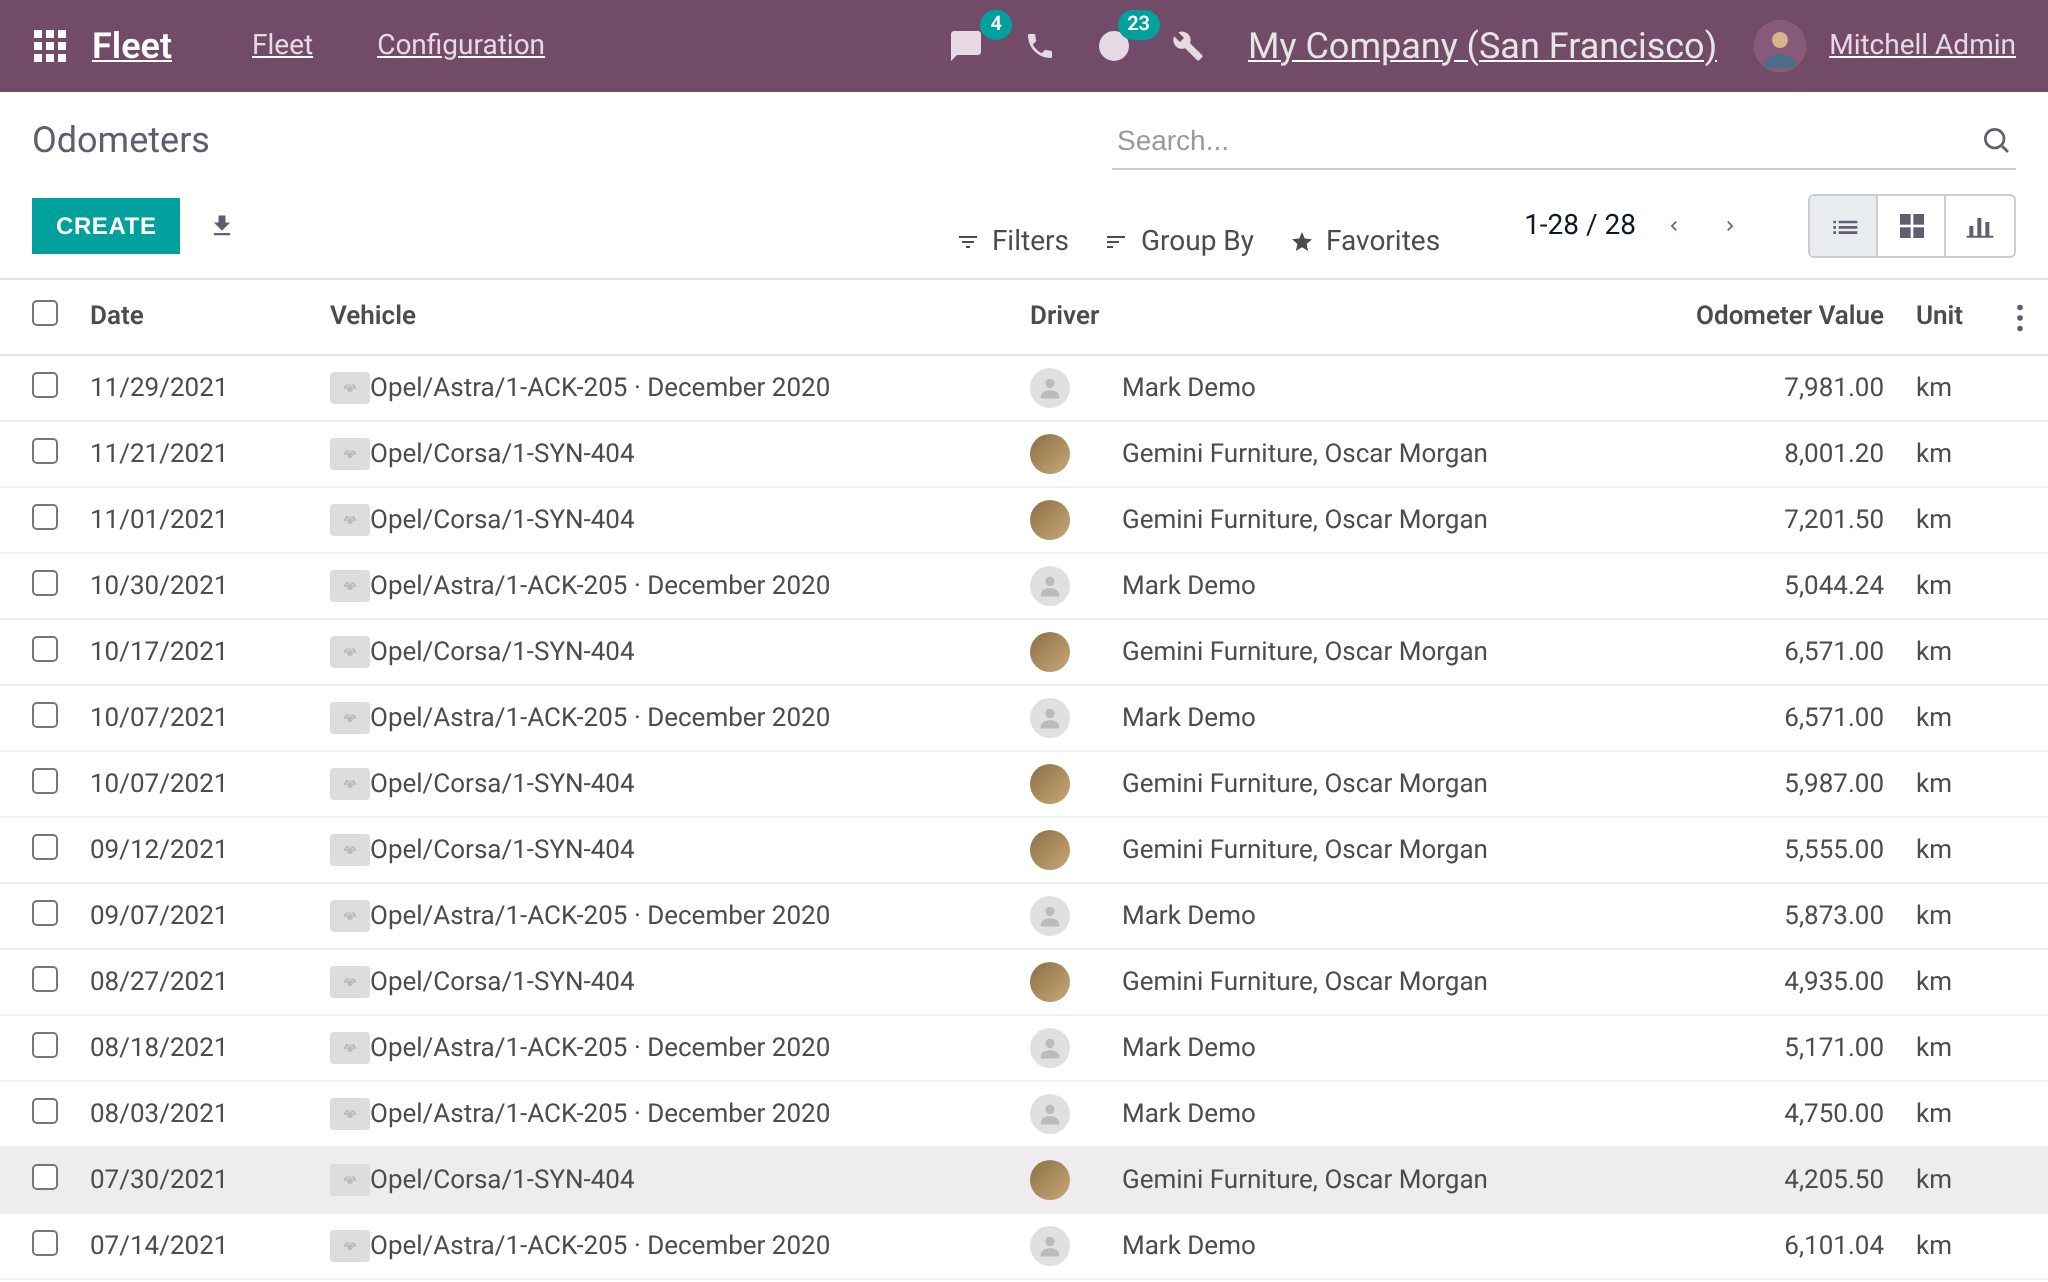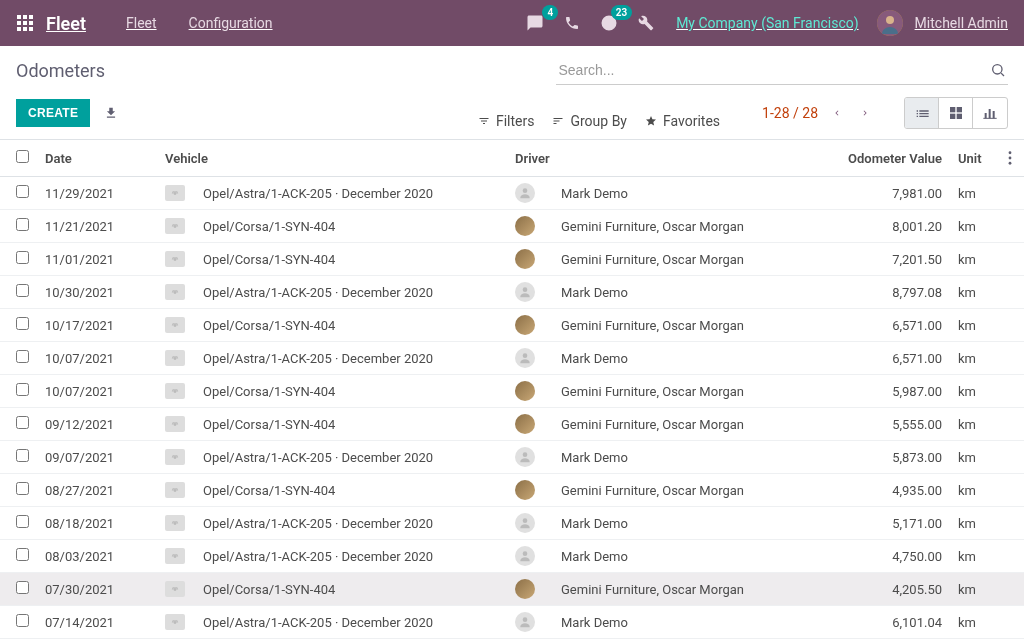--- a/index.html
+++ b/index.html
@@ -7,60 +7,60 @@
 
 .topnav { background: #714b67; color: #fff; height: 46px; display: flex; align-items: center; padding: 0 16px; text-decoration: underline; }
 .topnav .apps-icon { width: 18px; height: 18px; display: inline-flex; align-items: center; justify-content: center; margin-right: 12px; }
 .topnav .brand { font-weight: 600; font-size: 18px; margin-right: 24px; color: #fff; }
 .topnav .menu { display: flex; gap: 0; }
 .topnav .menu-item { padding: 0 16px; color: #e7d9e3; font-size: 14px; cursor: pointer; height: 46px; display: flex; align-items: center; }
 .topnav .spacer { flex: 1; }
 .topnav .right { display: flex; align-items: center; gap: 12px; }
 .topnav .icon-btn { position: relative; color: #e7d9e3; cursor: pointer; padding: 4px; display: inline-flex; align-items: center; }
 .badge { position: absolute; top: -5px; right: -10px; background: #00a09d; color: #fff; border-radius: 10px; font-size: 10px; font-weight: 600; padding: 1px 5px; min-width: 14px; text-align: center; line-height: 1.3; }
-.company { color: #5eead4; font-size: 14px; margin: 0 6px; }
+.company { color: #e5e5e5; font-size: 18px; margin: 0 6px; }
 .avatar { width: 26px; height: 26px; border-radius: 50%; background: #a67c52; display: inline-flex; align-items: center; justify-content: center; overflow: hidden; }
 .username { color: #e7d9e3; font-size: 14px; }
 
 .control-panel { border-bottom: 1px solid #dee2e6; }
 .cp-row1 { display: flex; align-items: center; padding: 10px 16px 6px 16px; }
 .cp-title { font-size: 18px; color: #5f5e70; font-weight: 400; }
 .cp-row1 .spacer { flex: 1; }
 .search-wrap { flex: 1; max-width: 500px; position: relative; border-bottom: 1px solid #ccc; display: flex; align-items: center; margin-left: auto; }
 .search-input { border: none; outline: none; width: 100%; padding: 6px 24px 6px 2px; font-size: 14px; color: #495057; background: transparent; }
 .search-input::placeholder { color: #999; }
 .search-icon { position: absolute; right: 2px; color: #6c757d; }
 
 .cp-row2 { display: flex; align-items: center; padding: 6px 16px 10px 16px; gap: 8px; }
 .btn-primary { background: #00a09d; color: #fff; border: none; padding: 7px 12px; font-weight: 600; font-size: 12px; letter-spacing: 0.3px; cursor: pointer; text-transform: uppercase; }
 .btn-icon-sm { color: #5f5e70; cursor: pointer; padding: 4px 6px; display: inline-flex; }
 .cp-row2 .spacer { flex: 1; }
 .cp-tools { display: flex; align-items: center; gap: 18px; color: #4c4c4c; font-size: 14px; }
 .cp-tool { display: inline-flex; align-items: center; gap: 6px; cursor: pointer; margin-top: 16px; }
-.pager { display: flex; align-items: center; gap: 10px; color: #c2410c; font-size: 14px; margin-left: 24px; }
+.pager { display: flex; align-items: center; gap: 10px; color: #0f172a; font-size: 14px; margin-left: 24px; }
 .pager .nav { color: #7e577a; cursor: pointer; padding: 4px; }
 .view-switch { display: flex; border: 1px solid #ccc; border-radius: 3px; overflow: hidden; margin-left: 12px; }
 .view-btn { width: 34px; height: 30px; display: inline-flex; align-items: center; justify-content: center; cursor: pointer; color: #5f5e70; border-right: 1px solid #ccc; }
 .view-btn:last-child { border-right: none; }
 .view-btn.active { background: #e9ecef; }
 
 .table-wrap { height: calc(641px - 46px - 92px); overflow-y: scroll; }
 table { width: 100%; border-collapse: collapse; }
 thead th { text-align: left; padding: 10px 8px; font-weight: 600; color: #4c4c4c; border-bottom: 1px solid #dee2e6; font-size: 13px; position: sticky; top: 0; background: #fff; z-index: 1; }
 tbody td { padding: 6px 8px; border-bottom: 1px solid #eef0f2; height: 31px; vertical-align: middle; }
 tbody tr.hover-row { background: #eeecee; }
 .col-check { width: 30px; text-align: center; padding-left: 16px; }
 .col-date { width: 120px; }
 .col-vehicle { width: 350px; }
 .col-driver { width: auto; }
 .col-odo { width: 120px; text-align: right; }
 .col-unit { width: 50px; padding-right: 6px; }
 .col-menu { width: 24px; text-align: center; }
 
-.vehicle-cell { display: flex; align-items: center; gap: 18px; }
+.vehicle-cell { display: flex; align-items: center; gap: 0; }
 .car-placeholder { width: 20px; height: 16px; background: #ddd; border-radius: 2px; display: inline-flex; align-items: center; justify-content: center; color: #999; }
 .driver-cell { display: flex; align-items: center; gap: 26px; }
 .driver-avatar { width: 20px; height: 20px; border-radius: 50%; display: inline-block; }
 .driver-avatar.placeholder { background: #e0e0e0; display:inline-flex; align-items:center; justify-content:center; }
 .driver-avatar.photo { background: linear-gradient(135deg, #8b6f47 0%, #c9a876 100%); }
 
 input[type="checkbox"] { width: 13px; height: 13px; cursor: pointer; }
 
 
 .table-wrap::-webkit-scrollbar { width: 10px; }
@@ -323,21 +323,21 @@
             <div class="driver-cell">
               <span class="driver-avatar placeholder">
                 <svg width="14" height="14" viewBox="0 0 24 24" fill="#bbb">
                   <circle cx="12" cy="8" r="4"></circle>
                   <path d="M4 20c0-4 3.6-6 8-6s8 2 8 6v1H4v-1z"></path>
                 </svg>
               </span>
               <span>Mark Demo</span>
             </div>
           </td>
-          <td class="col-odo">8,797.08</td>
+          <td class="col-odo">5,044.24</td>
           <td class="col-unit">km</td>
           <td class="col-menu"></td>
         </tr>
         <tr>
           <td class="col-check"><input type="checkbox" style=""></td>
           <td class="col-date">10/17/2021</td>
           <td class="col-vehicle">
             <div class="vehicle-cell">
               <span class="car-placeholder">
                 <svg width="14" height="11" viewBox="0 0 24 24" fill="#bbb">

